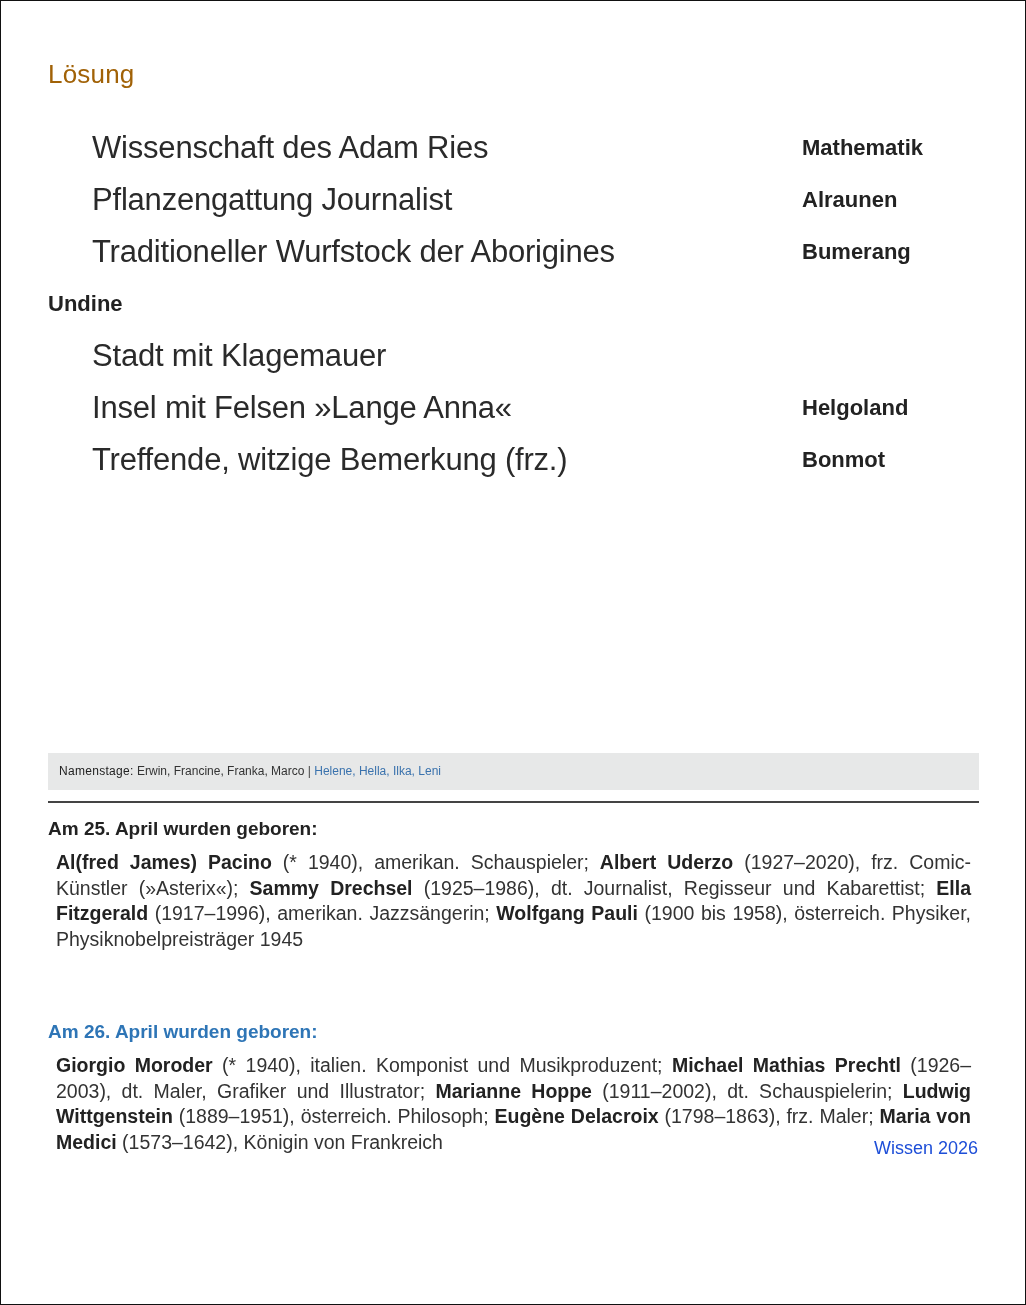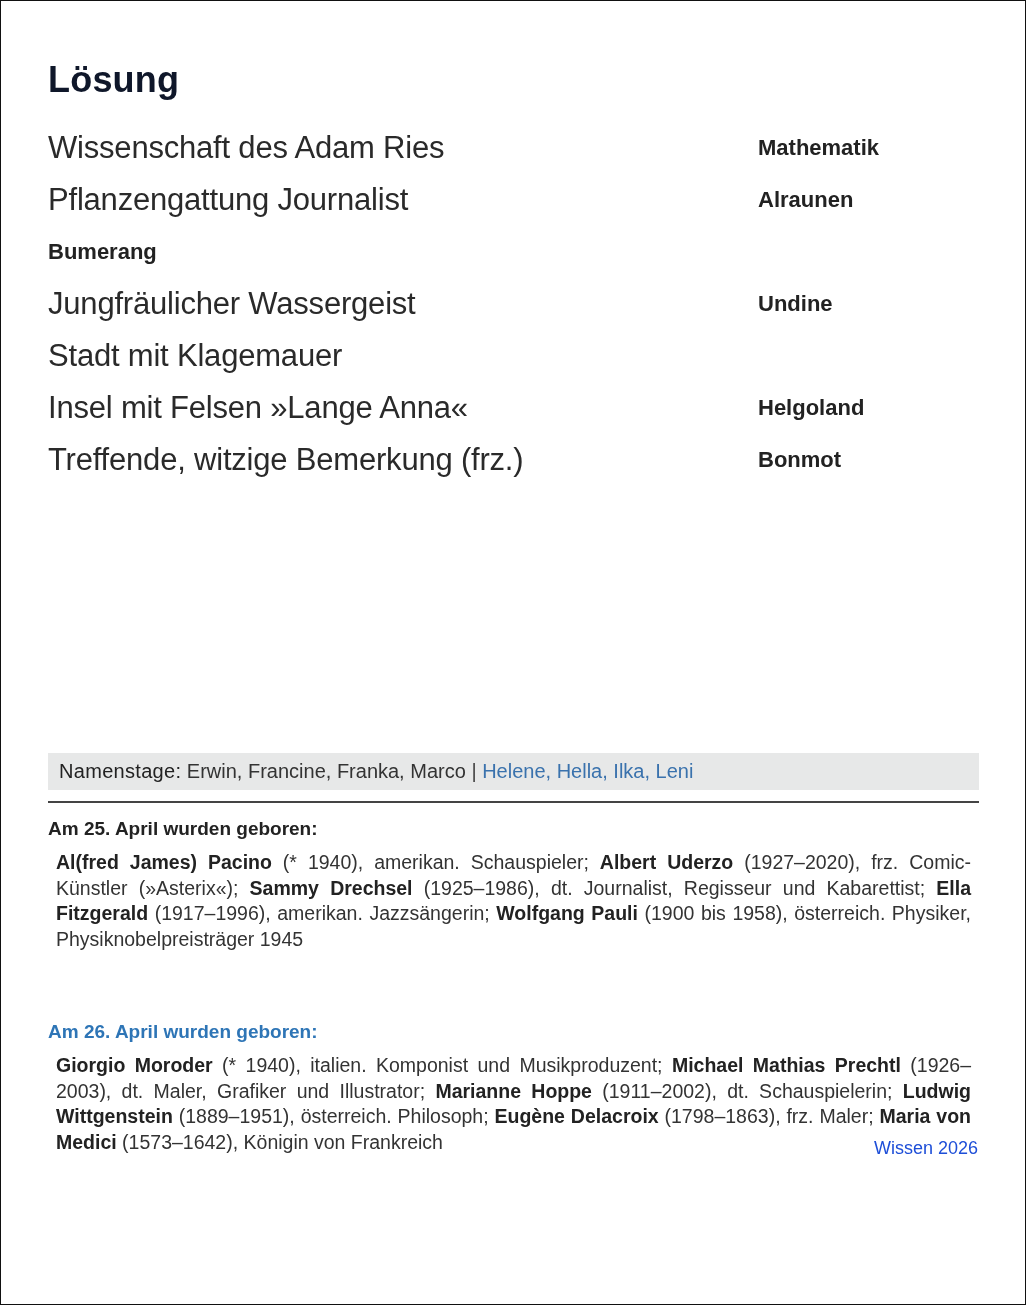--- a/index.html
+++ b/index.html
@@ -10,58 +10,59 @@
       border: 1px solid #111;
       background: #fff;
       color: #222;
       font-family: "Liberation Sans", sans-serif;
       overflow: hidden;
     }
     .title {
       position: absolute;
       left: 47px;
       top: 58px;
-      font-size: 36px;
-      font-weight: bold;
-      color: #0f172a;
+      font-size: 26px;
+      font-weight: normal;
+      color: #a16207;
       letter-spacing: 0.2px;
     }
     .qa-list {
       position: absolute;
       left: 47px;
       top: 121px;
       width: 940px;
     }
     .qa-row {
       display: flex;
       height: 52px;
       align-items: center;
     }
     .qa-q {
       width: 710px;
       font-size: 31px;
       font-weight: normal;
       color: #2a2a2a;
       white-space: nowrap;
       letter-spacing: -0.2px;
+      margin-left: 44px;
     }
     .qa-a {
       font-size: 22px;
       font-weight: bold;
       color: #222;
       white-space: nowrap;
     }
     .namenstage {
       position: absolute;
       left: 47px;
       top: 752px;
       width: 931px;
       height: 37px;
       background: #e7e8e8;
-      font-size: 20px;
+      font-size: 12px;
       line-height: 37px;
       color: #333;
       box-sizing: border-box;
       padding-left: 11px;
       white-space: nowrap;
     }
     .namenstage .label { color: #222; letter-spacing: 0.3px; }
     .namenstage .blue { color: #3a72ad; }
     .namenstage .sep { color: #444; }
     .rule {
@@ -112,24 +113,24 @@
   <div class="qa-list">
     <div class="qa-row">
       <span class="qa-q">Wissenschaft des Adam Ries</span>
       <span class="qa-a">Mathematik</span>
     </div>
     <div class="qa-row">
       <span class="qa-q">Pflanzengattung Journalist</span>
       <span class="qa-a">Alraunen</span>
     </div>
     <div class="qa-row">
+      <span class="qa-q">Traditioneller Wurfstock der Aborigines</span>
       <span class="qa-a">Bumerang</span>
     </div>
     <div class="qa-row">
-      <span class="qa-q">Jungfräulicher Wassergeist</span>
       <span class="qa-a">Undine</span>
     </div>
     <div class="qa-row">
       <span class="qa-q">Stadt mit Klagemauer</span>
     </div>
     <div class="qa-row">
       <span class="qa-q">Insel mit Felsen »Lange Anna«</span>
       <span class="qa-a">Helgoland</span>
     </div>
     <div class="qa-row">

